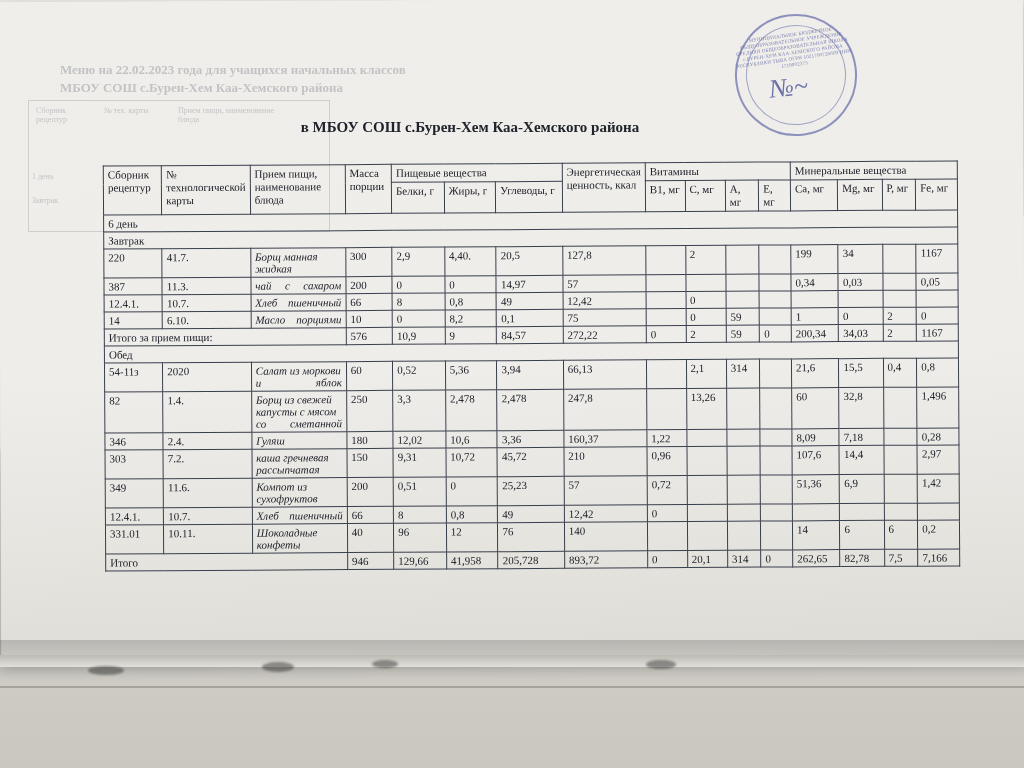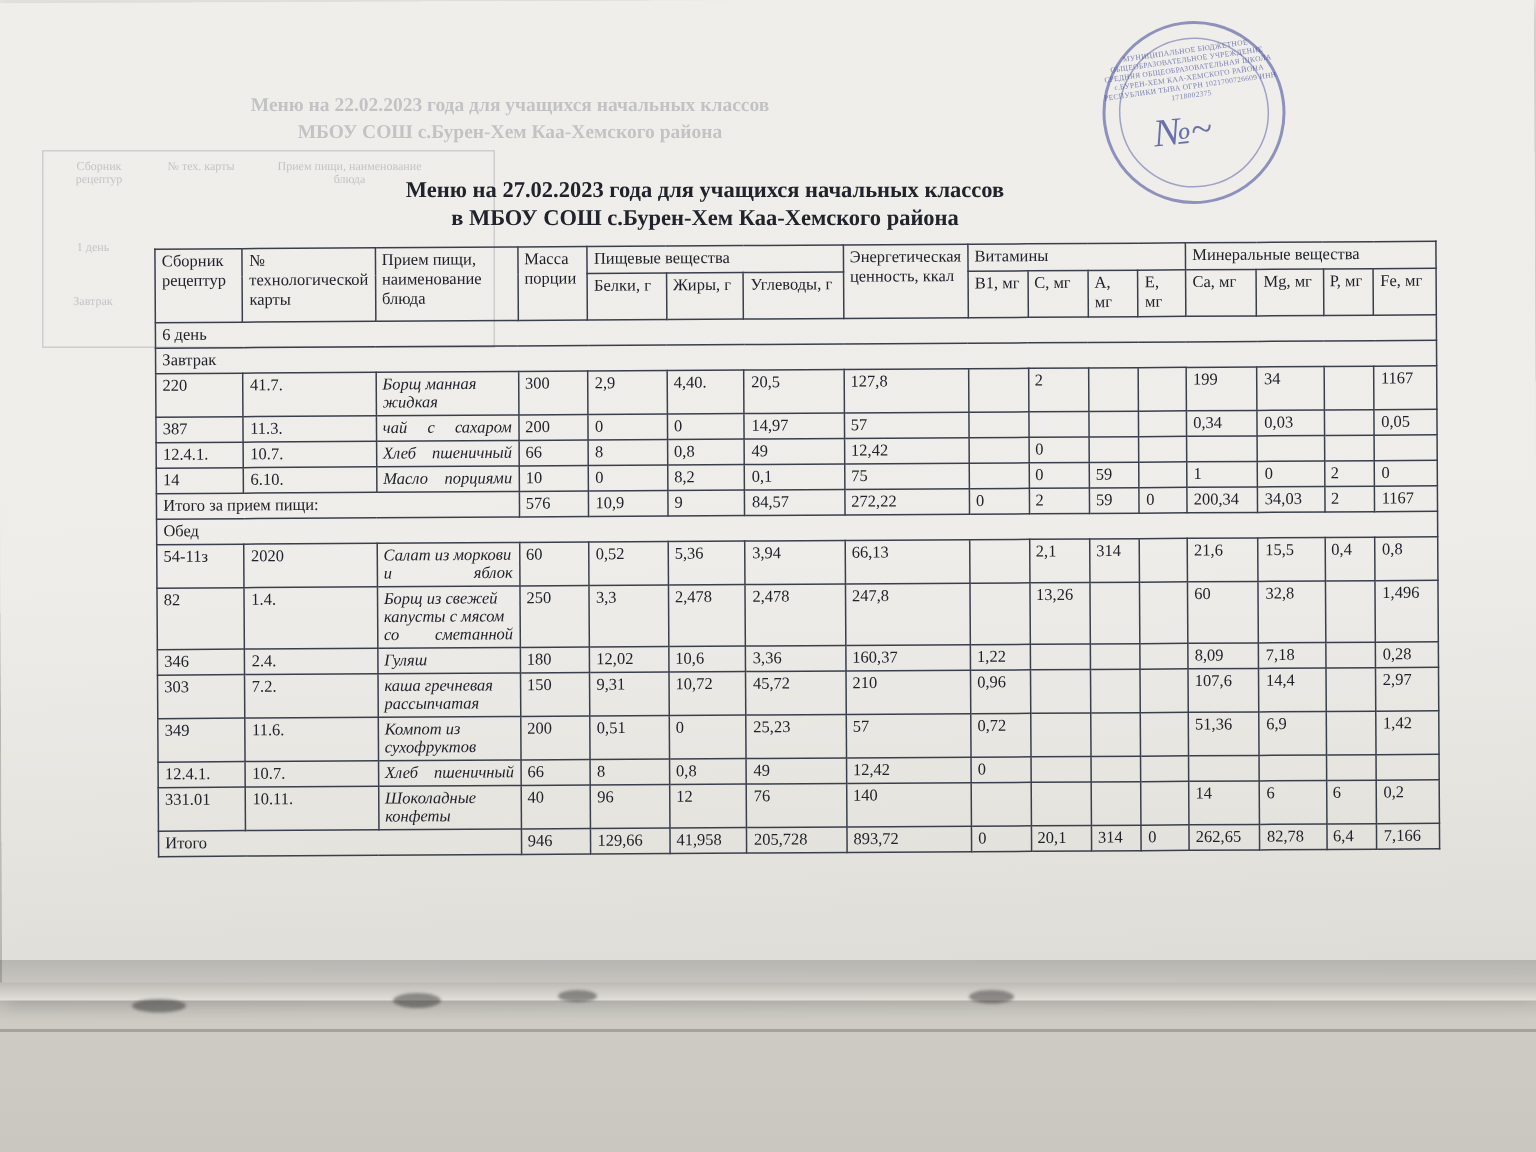--- a/index.html
+++ b/index.html
@@ -26,21 +26,21 @@
     background:linear-gradient(180deg,rgba(0,0,0,.18),rgba(0,0,0,0));
   }
   .deskline{
     position:absolute;left:0;top:686px;width:1024px;height:2px;
     background:rgba(90,88,82,.35);
   }
   .smudge{position:absolute;border-radius:50%;background:rgba(40,40,40,.45);filter:blur(1px);}
 
   
   .bleed{
-    position:absolute;color:rgba(90,95,110,.30);text-align:center;
+    position:absolute;color:rgba(90,95,110,.30);text-align:left;
     font-family:"Liberation Serif", serif;
   }
 
   
   .stamp{
     position:absolute;left:735px;top:14px;width:118px;height:118px;
     border:2px solid rgba(60,70,150,.55);border-radius:50%;
     color:rgba(60,70,150,.65);transform:rotate(-8deg);
   }
   .stamp:after{
@@ -107,31 +107,30 @@
   <div class="smudge" style="left:262px;top:662px;width:32px;height:10px;"></div>
   <div class="smudge" style="left:372px;top:660px;width:26px;height:8px;"></div>
   <div class="smudge" style="left:646px;top:660px;width:30px;height:9px;"></div>
 
   <div class="bleed" style="left:60px;top:62px;width:560px;font-size:13px;font-weight:bold;">Меню на 22.02.2023 года для  учащихся начальных классов</div>
   <div class="bleed" style="left:60px;top:80px;width:560px;font-size:13px;font-weight:bold;">МБОУ СОШ с.Бурен-Хем  Каа-Хемского района</div>
   <div class="bleed" style="left:28px;top:100px;width:300px;height:130px;border:1px solid rgba(90,95,110,.22);"></div>
   <div class="bleed" style="left:36px;top:106px;width:60px;font-size:8px;">Сборник рецептур</div>
   <div class="bleed" style="left:104px;top:106px;width:60px;font-size:8px;font-family:Liberation Serif, serif;">№ тех. карты</div>
   <div class="bleed" style="left:178px;top:106px;width:110px;font-size:8px;">Прием пищи, наименование блюда</div>
-  <div class="bleed" style="left:32px;top:160px;width:60px;font-size:8px;">1 день</div>
+  <div class="bleed" style="left:32px;top:172px;width:60px;font-size:8px;">1 день</div>
   <div class="bleed" style="left:32px;top:196px;width:60px;font-size:8px;">Завтрак</div>
 
   <div class="stamp">
     <div class="stamptext">МУНИЦИПАЛЬНОЕ БЮДЖЕТНОЕ ОБЩЕОБРАЗОВАТЕЛЬНОЕ УЧРЕЖДЕНИЕ СРЕДНЯЯ ОБЩЕОБРАЗОВАТЕЛЬНАЯ ШКОЛА с.БУРЕН-ХЕМ КАА-ХЕМСКОГО РАЙОНА РЕСПУБЛИКИ ТЫВА ОГРН 1021700726609 ИНН 1718002375</div>
   </div>
   <div class="sign">№~</div>
 
 
   <div class="title">
-    <div>Меню на 27.02.2023 года для  учащихся начальных классов</div>
     <div>в МБОУ СОШ с.Бурен-Хем Каа-Хемского района</div>
   </div>
 
   <table class="menu">
     <colgroup>
       <col style="width:62px">
         <col style="width:58px">
         <col style="width:106px">
         <col style="width:48px">
       <col style="width:60px">
@@ -408,18 +407,18 @@
         <td>129,66</td>
         <td>41,958</td>
         <td>205,728</td>
         <td>893,72</td>
         <td>0</td>
         <td>20,1</td>
         <td>314</td>
         <td>0</td>
         <td>262,65</td>
         <td>82,78</td>
-        <td>6,4</td>
+        <td>7,5</td>
         <td>7,166</td>
       </tr>
     </tbody>
   </table>
 </div>
 
 </body></html>

